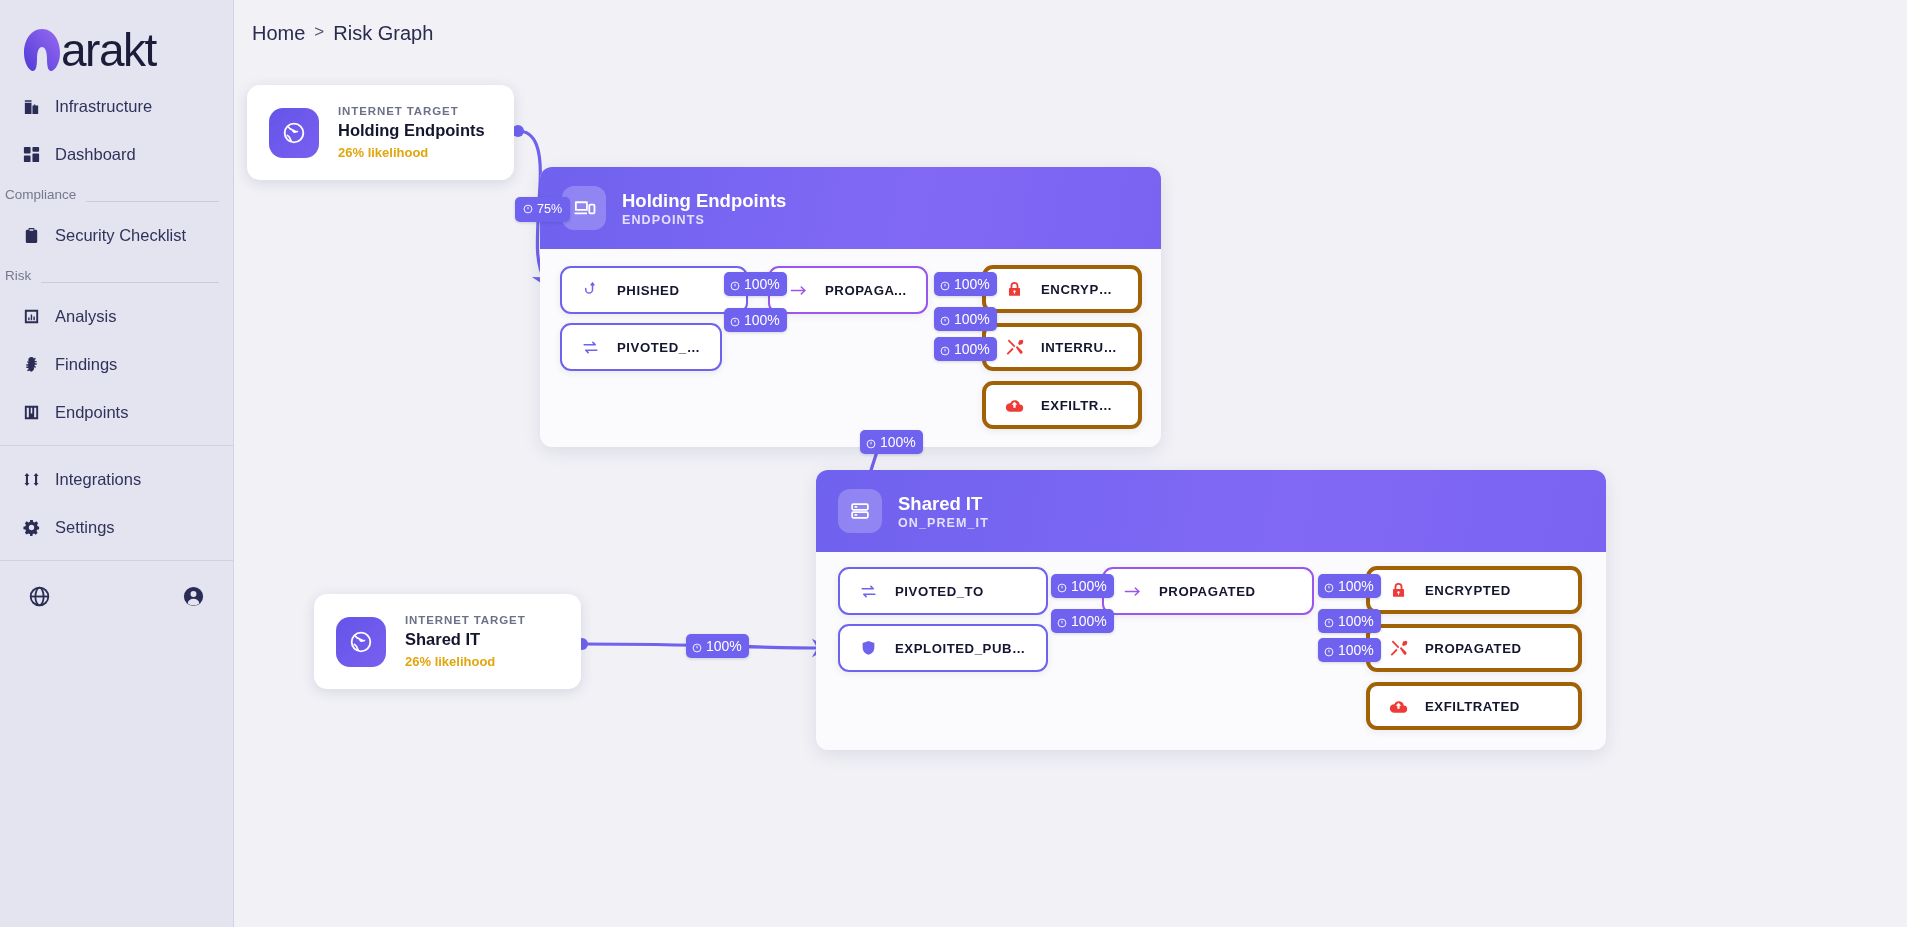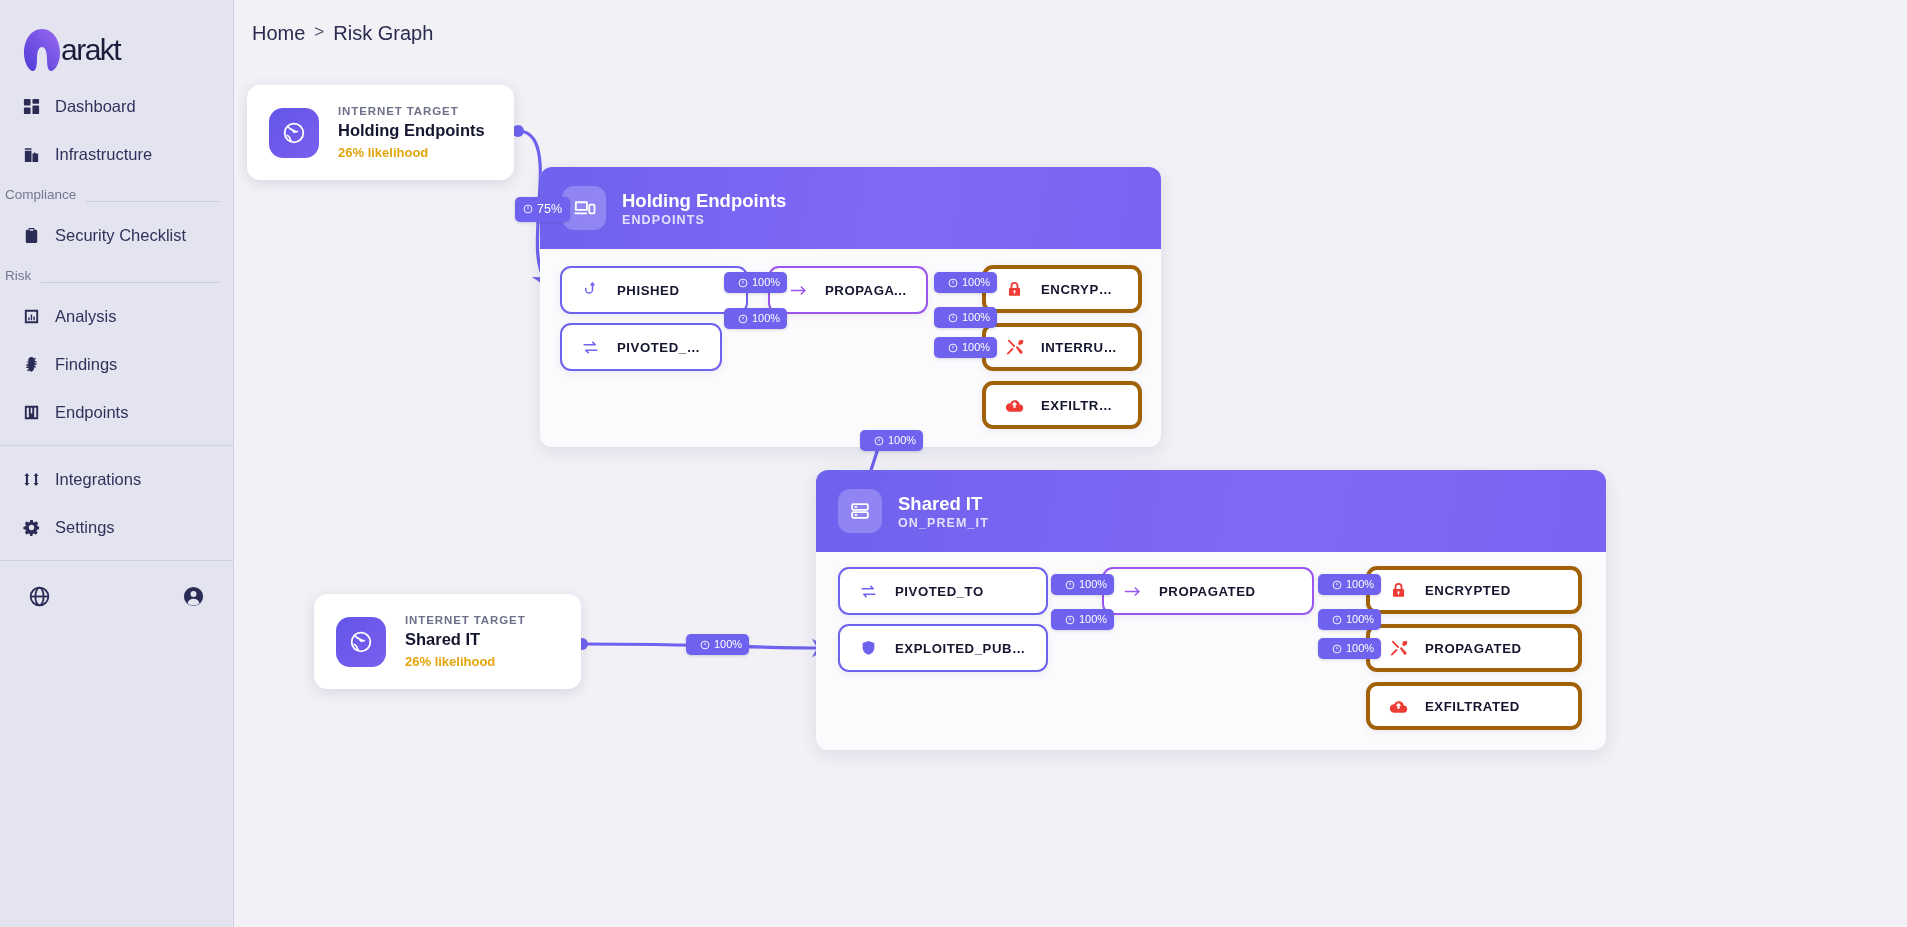--- a/index.html
+++ b/index.html
@@ -19,21 +19,21 @@
     position: relative;
     flex: 0 0 234px;
   }
   .logo-wrap {
     display: flex; align-items: center;
     padding: 18px 0 0 22px;
     height: 82px;
   }
   .logo-mark { width: 40px; height: 46px; margin-right: 2px; }
   .logo-text {
-    font-size: 30px; letter-spacing: -1.5px; color: #1b1c3a;
+    font-size: 46px; letter-spacing: -1.5px; color: #1b1c3a;
     font-weight: 400; line-height: 1; margin-left: -3px;
     font-family: "Liberation Sans", sans-serif;
   }
   .nav-item {
     display: flex; align-items: center;
     height: 48px; padding-left: 22px; gap: 14px;
     color: #31325c; font-size: 16.5px; cursor: pointer;
   }
   .nav-item .ico { width: 19px; height: 19px; display: flex; align-items: center; justify-content: center; color: #2b2c55; flex: 0 0 19px; }
   .nav-item .lbl { white-space: nowrap; }
@@ -112,22 +112,22 @@
   .node.blue  { border: 2px solid #6f62ee; }
   .node.blue .nico { color: #6f62ee; }
   .node.violet{ border: 2px solid #9a56ef; }
   .node.violet .nico { color: #9a56ef; }
   .node.red   { border: 4px solid #a16207; }
   .node.red .nico { color: #ee3b36; }
 
   
   .chip {
     position: absolute; background: #6f62ee; color: #fff;
-    border-radius: 5px; font-size: 11px; line-height: 1;
-    padding: 5px 7px 5px 14px; display: flex; align-items: center; gap: 4px;
+    border-radius: 5px; font-size: 14px; line-height: 1;
+    padding: 5px 7px 5px 6px; display: flex; align-items: center; gap: 4px;
     white-space: nowrap; box-shadow: 0 1px 3px rgba(40,40,90,.18);
   }
   .chip .cico { width: 10px; height: 10px; flex: 0 0 10px; }
   .chip.big { font-size: 12.5px; padding: 6px 8px; }
 </style>
 </head>
 <body>
 
 <div id="app">
 
@@ -144,36 +144,36 @@
             </defs>
           <path d="M20 2 C31 2 38 13 38 26 C38 36 33 44 29 44 C26 44 25 39 25 32 C25 24 23 20 20 20 C17 20 15 24 15 32 C15 39 14 44 11 44 C7 44 2 36 2 26 C2 13 9 2 20 2 Z" fill="url(#lg)"></path>
         </svg>
       </span>
       <span class="logo-text">arakt</span>
     </div>
 
     <div class="nav-item">
       <span class="ico">
         <svg viewBox="0 0 20 20" width="19" height="19" fill="currentColor">
+          <path d="M3 18V6h7v12H3zm8 0V9h6v9h-6zM4.5 8h1.5v1.5H4.5V8zm3 0H9v1.5H7.5V8zm-3 3h1.5v1.5H4.5V11zm3 0H9v1.5H7.5V11zm5 0H14v1.5h-1.5V11zm0-3H14v1.5h-1.5V8zM3 5h7V3.5H3V5z"></path>
+        </svg>
+      </span>
+      <span class="lbl">Infrastructure</span>
+    </div>
+
+    <div class="nav-item">
+      <span class="ico">
+        <svg viewBox="0 0 20 20" width="19" height="19" fill="currentColor">
           <rect x="2" y="2" width="7" height="7" rx="1"></rect>
             <rect x="11" y="2" width="7" height="5" rx="1"></rect>
           <rect x="2" y="11" width="7" height="7" rx="1"></rect>
             <rect x="11" y="9" width="7" height="9" rx="1"></rect>
         </svg>
       </span>
       <span class="lbl">Dashboard</span>
-    </div>
-
-    <div class="nav-item">
-      <span class="ico">
-        <svg viewBox="0 0 20 20" width="19" height="19" fill="currentColor">
-          <path d="M3 18V6h7v12H3zm8 0V9h6v9h-6zM4.5 8h1.5v1.5H4.5V8zm3 0H9v1.5H7.5V8zm-3 3h1.5v1.5H4.5V11zm3 0H9v1.5H7.5V11zm5 0H14v1.5h-1.5V11zm0-3H14v1.5h-1.5V8zM3 5h7V3.5H3V5z"></path>
-        </svg>
-      </span>
-      <span class="lbl">Infrastructure</span>
     </div>
 
     <div class="nav-section">
       <span>Compliance</span>
       <span class="rule"></span>
     </div>
 
     <div class="nav-item">
       <span class="ico">
         <svg viewBox="0 0 20 20" width="19" height="19" fill="currentColor">

